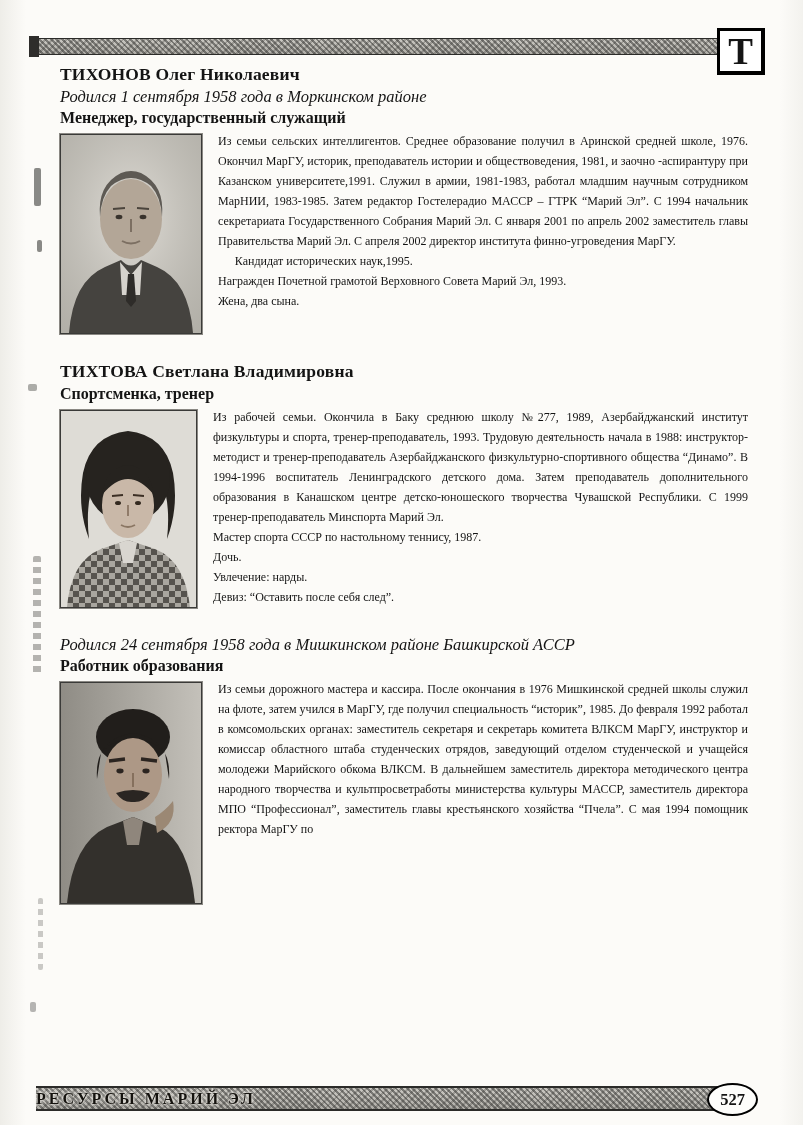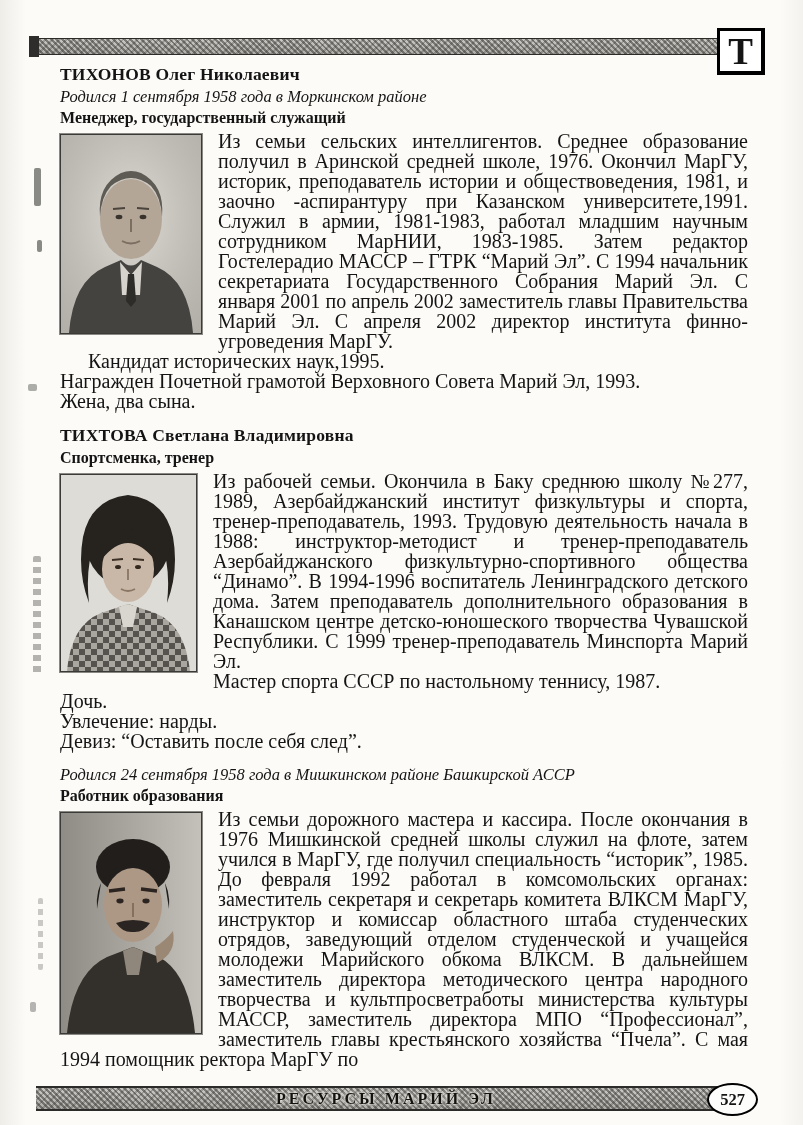--- a/index.html
+++ b/index.html
@@ -29,39 +29,39 @@
   .ribbon-cap { position:absolute; left:-7px; top:-3px; width:10px; height:21px; background:#2e2d2b; }
   .letter-box {
     position:absolute; left:717px; top:28px; width:41px; height:40px;
     background:#fff; border:3px solid #000; border-right-width:4px; border-bottom-width:4px;
     display:flex; align-items:center; justify-content:center;
     font-weight:bold; font-size:37px; line-height:1;
   }
 
   
   .content { position:absolute; left:60px; top:64px; width:688px; }
-  .entry + .entry { margin-top:14px; }
+  .entry + .entry { margin-top:23px; }
   .name { margin:0 0 2px 0; font-size:17.5px; font-weight:bold; letter-spacing:.2px; }
   .born { margin:0; font-style:italic; font-size:16.5px; line-height:20px; }
   .occupation { margin:1px 0 3px 0; font-weight:bold; font-size:16px; line-height:20px; }
-  .bio { font-size:20px; line-height:20px; }
+  .bio { font-size:12px; line-height:20px; }
   .bio::after { content:""; display:block; clear:both; }
   .bio p { margin:0; text-align:justify; }
   .bio p.indent { text-indent:1.4em; }
   .photo {
     float:left; margin:3px 16px 4px 0;
     border:1px solid #3a3a38; background:#cfcdc8;
     box-shadow:0 0 0 1px #8a8883;
   }
   .photo svg { display:block; }
 
   
   .footer {
     position:absolute; left:36px; top:1086px; width:700px; height:21px;
-    display:flex; align-items:center; justify-content:center;
+    display:flex; align-items:center; 
     border-top-width:2px; border-bottom-width:2px;
   }
   .footer-title {
     font-weight:bold; font-size:16px; letter-spacing:3px;
     color:#15130f;
     text-shadow:0 0 2px #e8e6e0, 0 0 3px #e8e6e0, 0 0 4px #e8e6e0;
     white-space:nowrap;
   }
   .page-badge {
     position:absolute; right:-22px; top:-5px;

